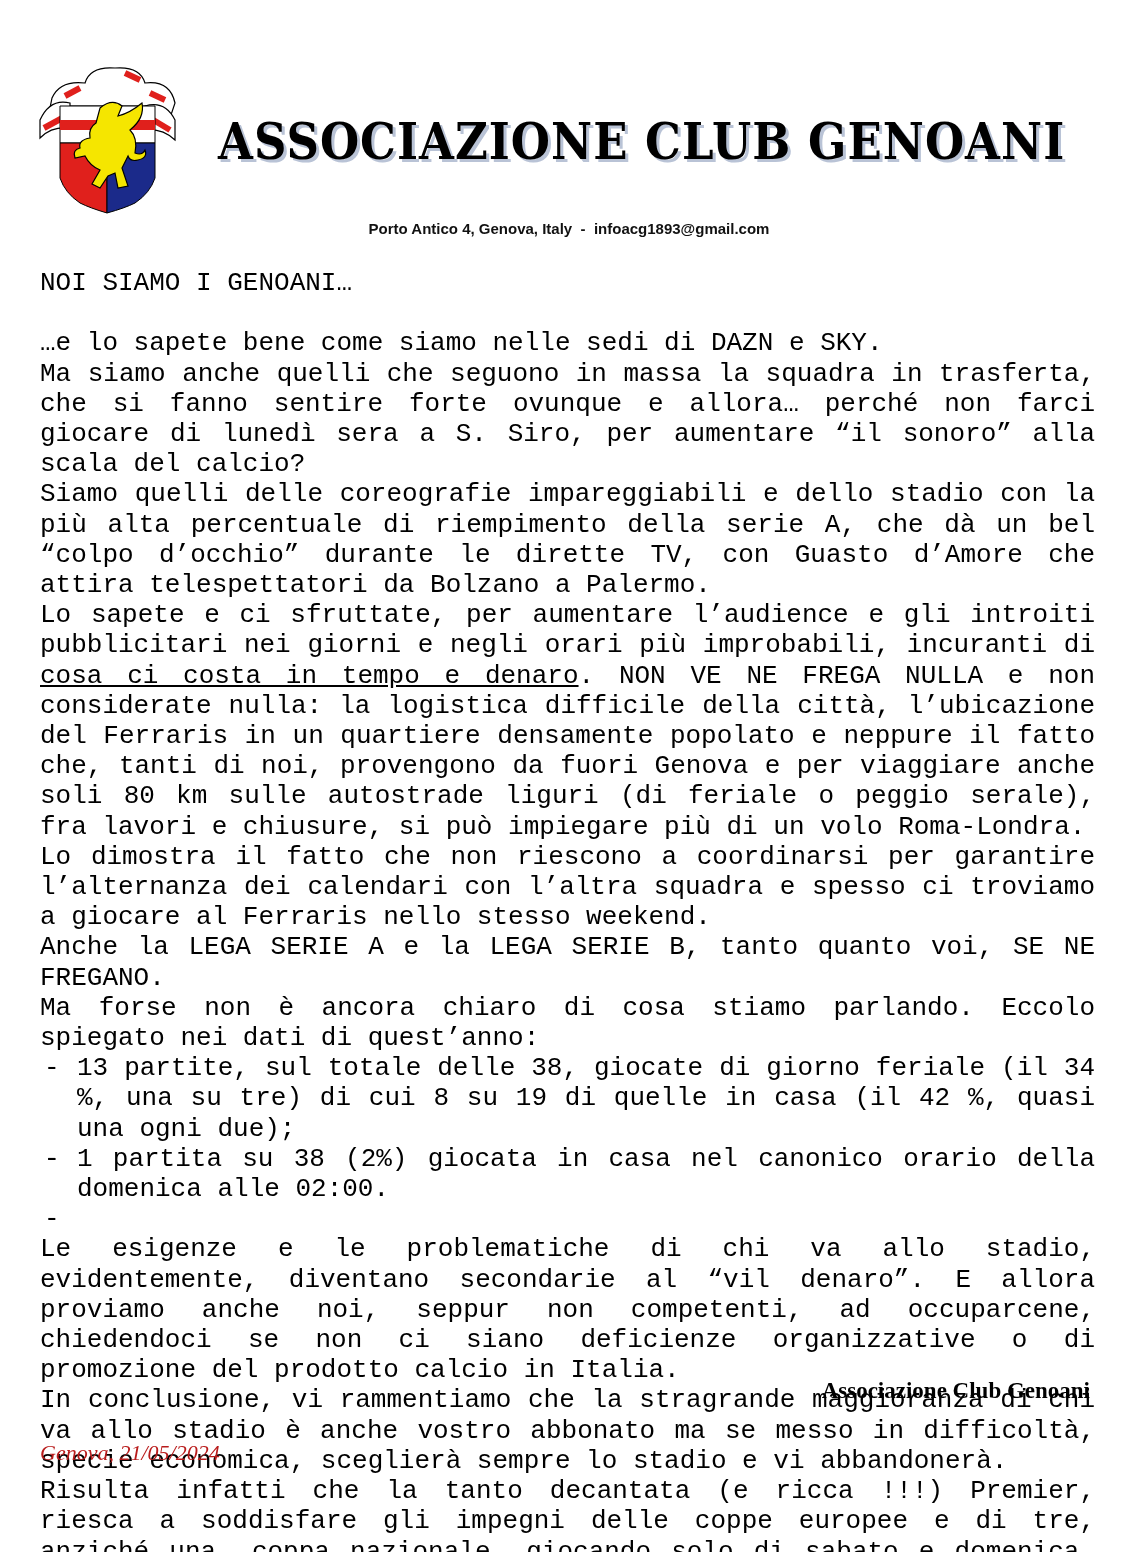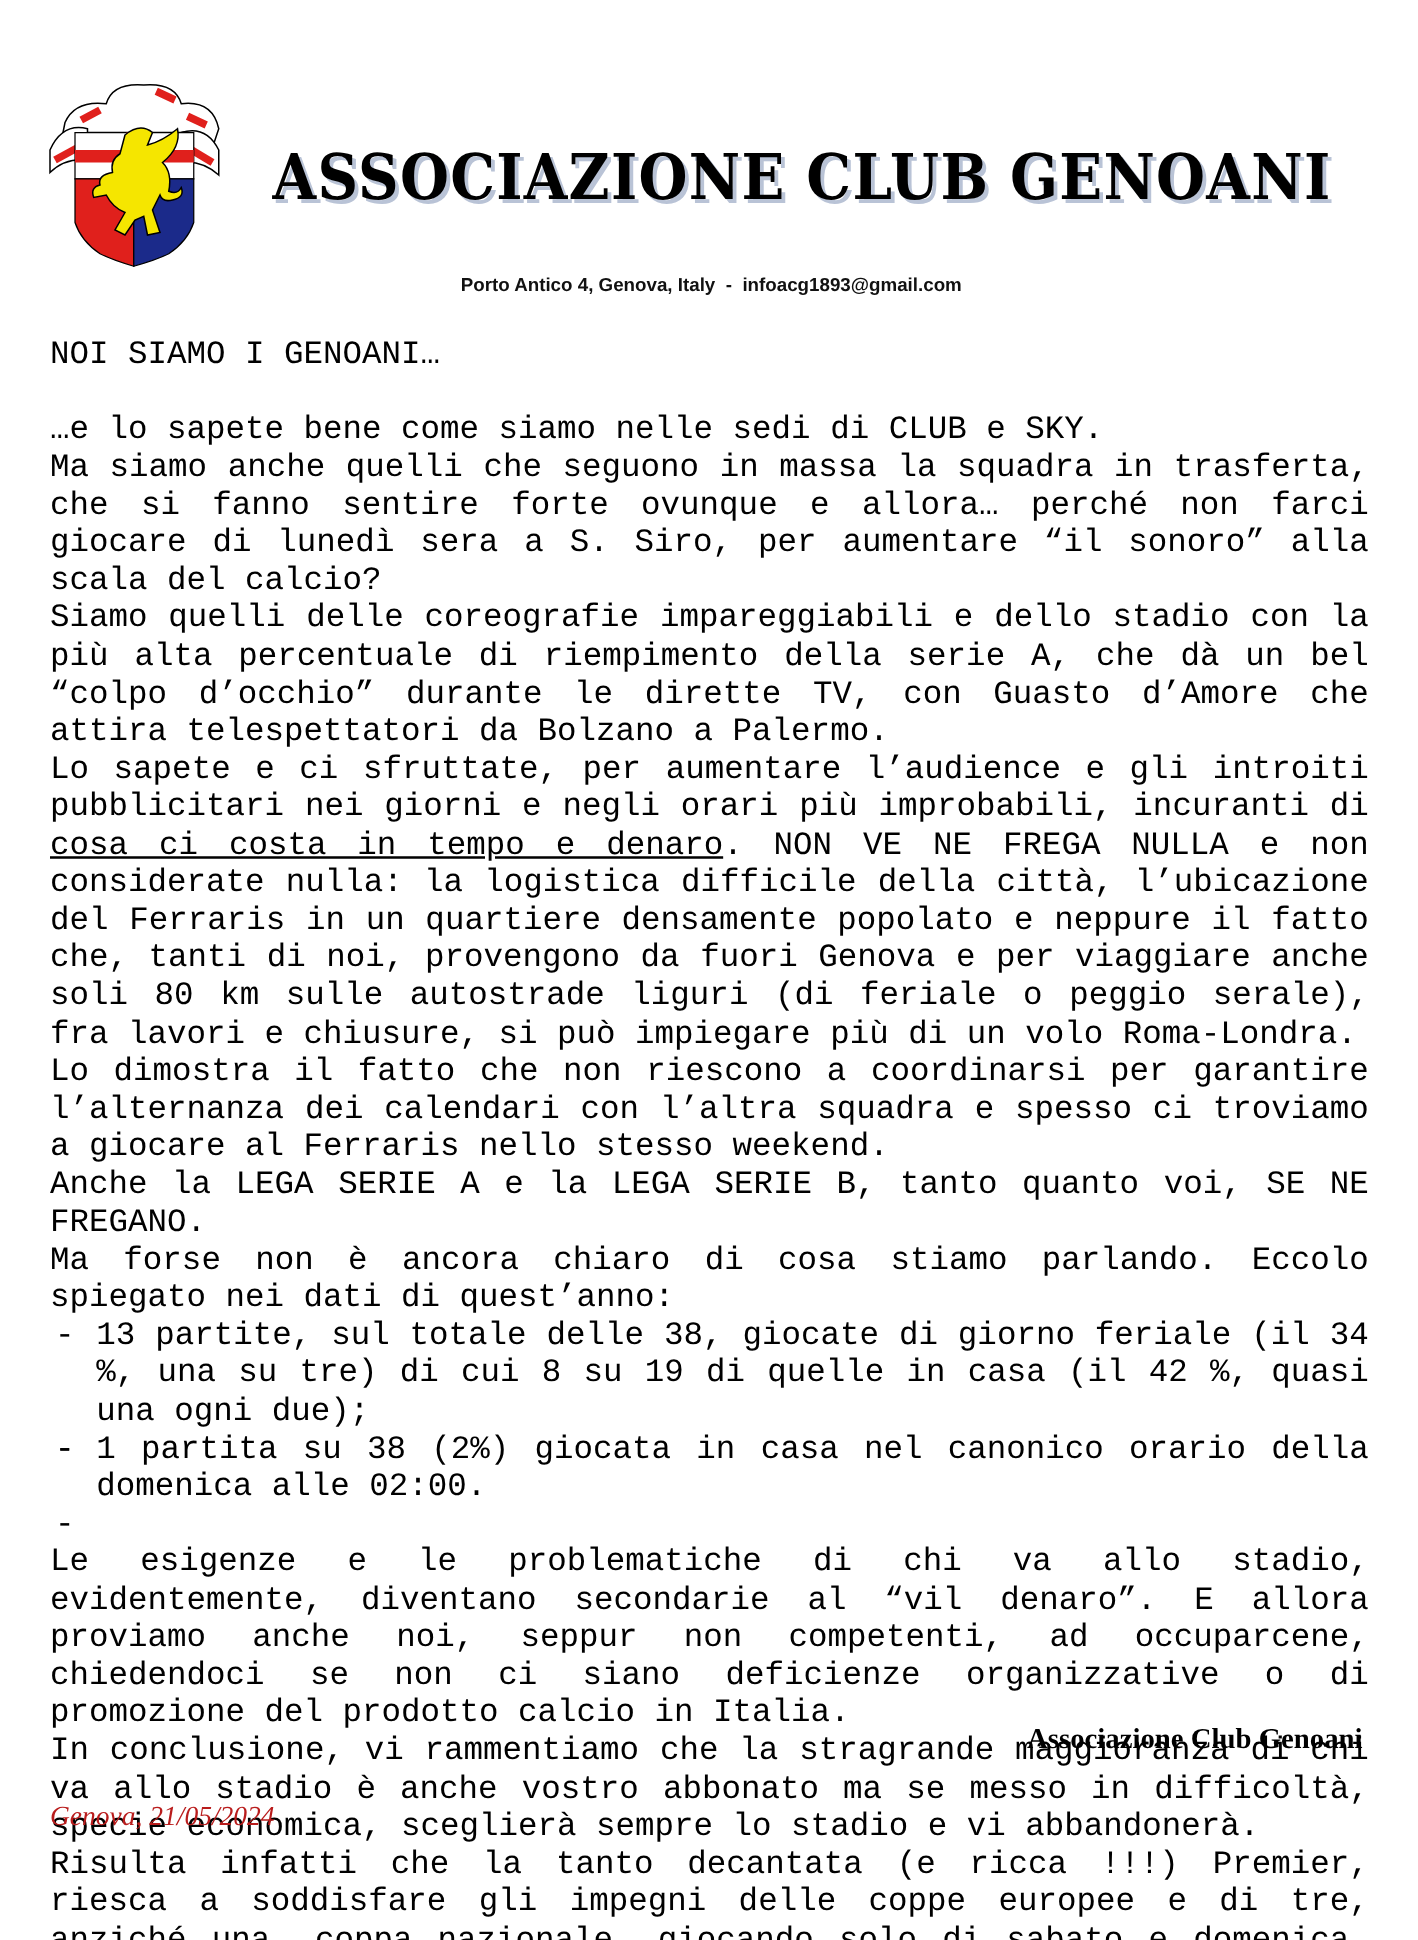--- a/index.html
+++ b/index.html
@@ -66,21 +66,21 @@
 
 <div class="address">
   <span>Porto Antico 4, Genova, Italy</span>
   &nbsp;<span>-</span>&nbsp;
   <span>infoacg1893@gmail.com</span>
 </div>
 
 <div class="body">
   <p>NOI SIAMO I GENOANI…</p>
   <p class="blank"></p>
-  <p>…e lo sapete bene come siamo nelle sedi di CLUB e SKY.</p>
+  <p>…e lo sapete bene come siamo nelle sedi di DAZN e SKY.</p>
   <p>Ma siamo anche quelli che seguono in massa la squadra in trasferta, che si fanno sentire forte ovunque e allora… perché non farci giocare di lunedì sera a S. Siro, per aumentare “il sonoro” alla scala del calcio?</p>
   <p>Siamo quelli delle coreografie impareggiabili e dello stadio con la più alta percentuale di riempimento della serie A, che dà un bel “colpo d’occhio” durante le dirette TV, con Guasto d’Amore che attira telespettatori da Bolzano a Palermo.</p>
   <p><span>Lo sapete e ci sfruttate, per aumentare l’audience e gli introiti pubblicitari nei giorni e negli orari più improbabili, incuranti di </span><span class="u">cosa ci costa in tempo e denaro</span><span>. NON VE NE FREGA NULLA e non considerate nulla: la logistica difficile della città, l’ubicazione del Ferraris in un quartiere densamente popolato e neppure il fatto che, tanti di noi, provengono da fuori Genova e per viaggiare anche soli 80 km sulle autostrade liguri (di feriale o peggio serale), fra lavori e chiusure, si può impiegare più di un volo Roma-Londra.</span></p>
   <p>Lo dimostra il fatto che non riescono a coordinarsi per garantire l’alternanza dei calendari con l’altra squadra e spesso ci troviamo a giocare al Ferraris nello stesso weekend.</p>
   <p>Anche la LEGA SERIE A e la LEGA SERIE B, tanto quanto voi, SE NE FREGANO.</p>
   <p>Ma forse non è ancora chiaro di cosa stiamo parlando. Eccolo spiegato nei dati di quest’anno:</p>
   <ul class="list">
     <li><span class="dash">-</span><span>13 partite, sul totale delle 38, giocate di giorno feriale (il 34 %, una su tre) di cui 8 su 19 di quelle in casa (il 42 %, quasi una ogni due);</span></li>
     <li><span class="dash">-</span></li>
     <li><span class="dash">-</span><span>1 partita su 38 (2%) giocata in casa nel canonico orario della domenica alle 02:00.</span></li>

